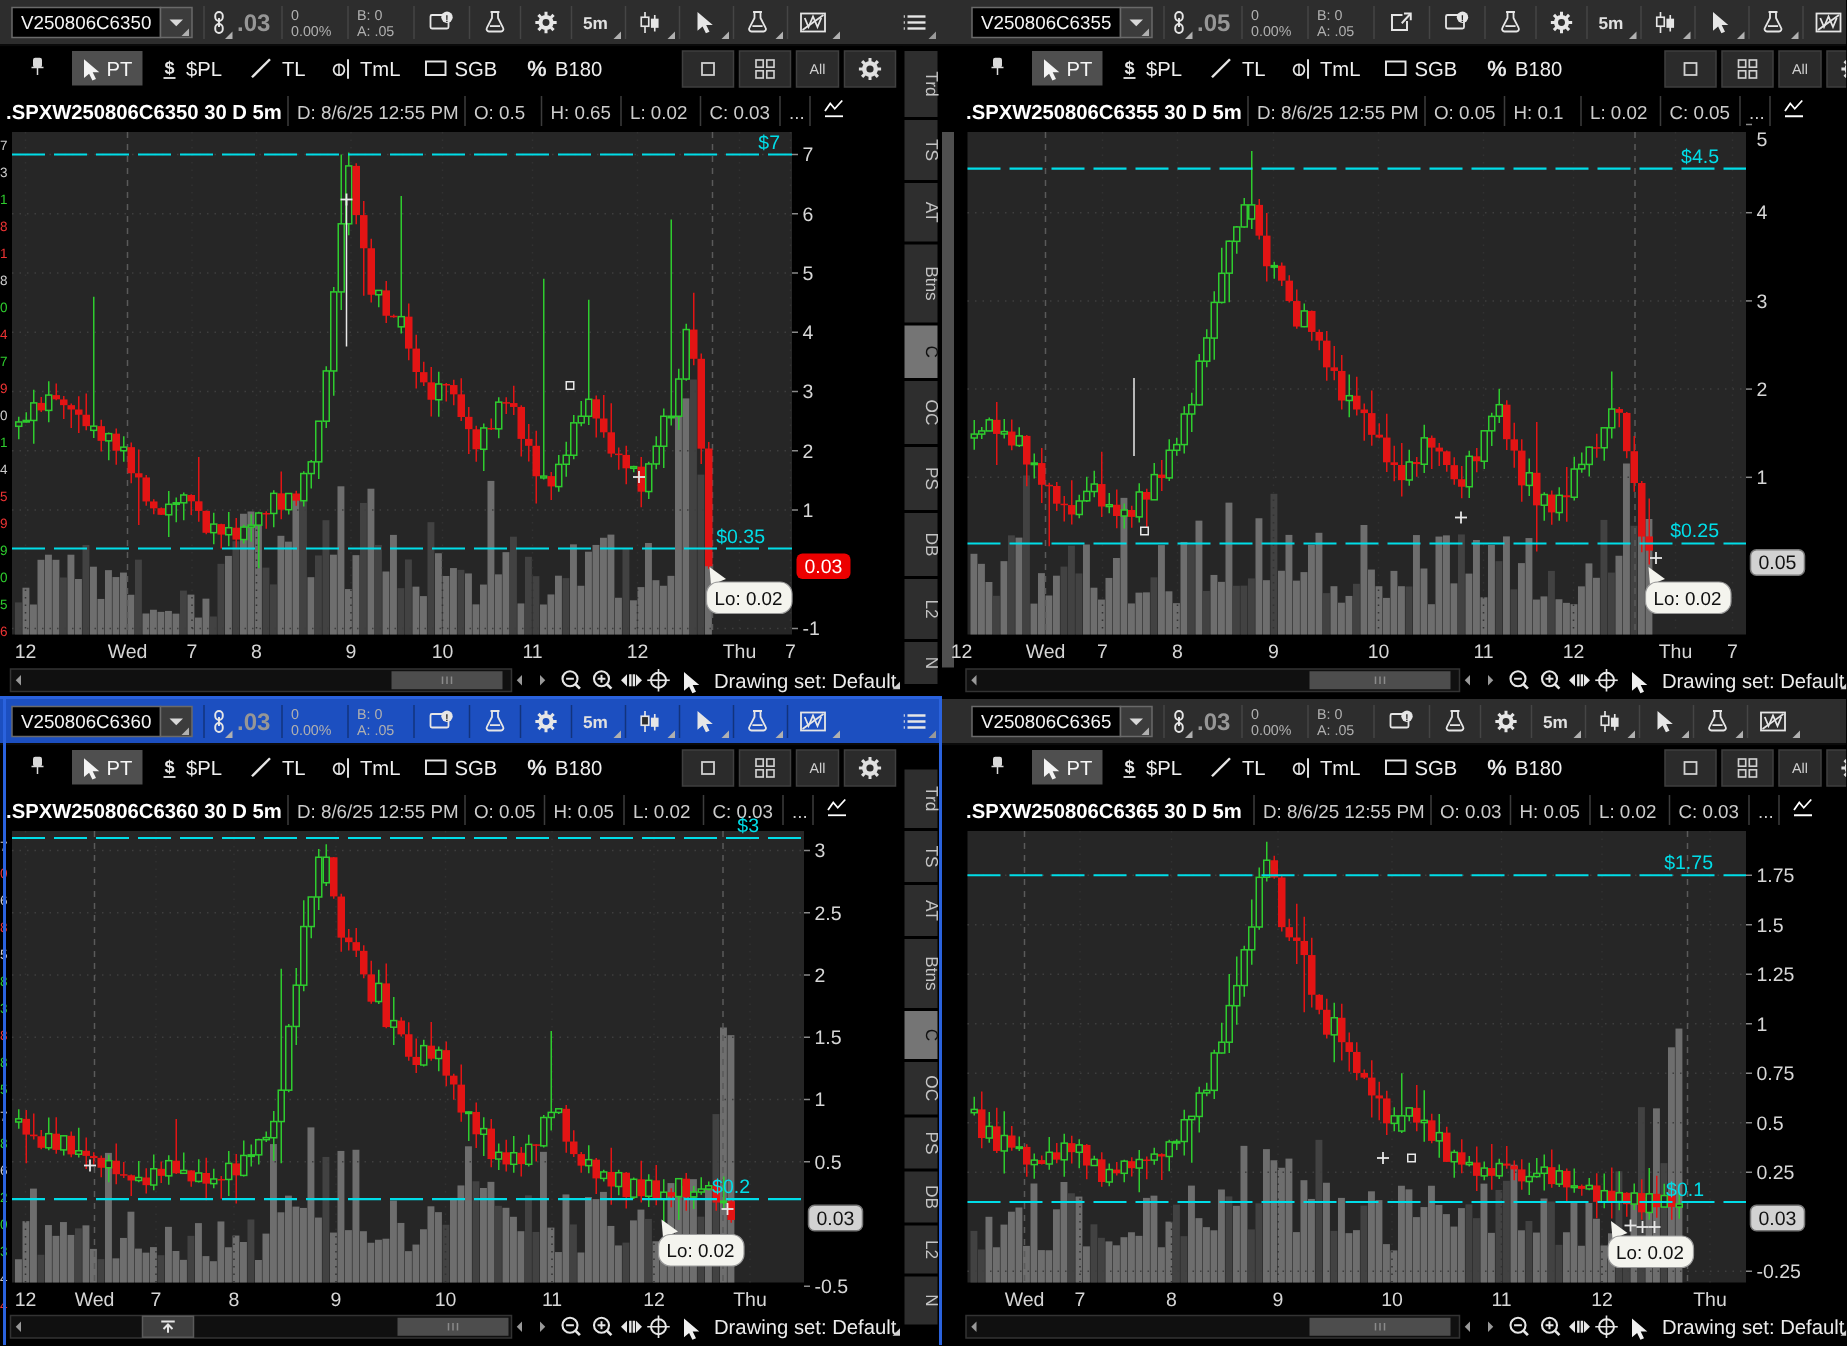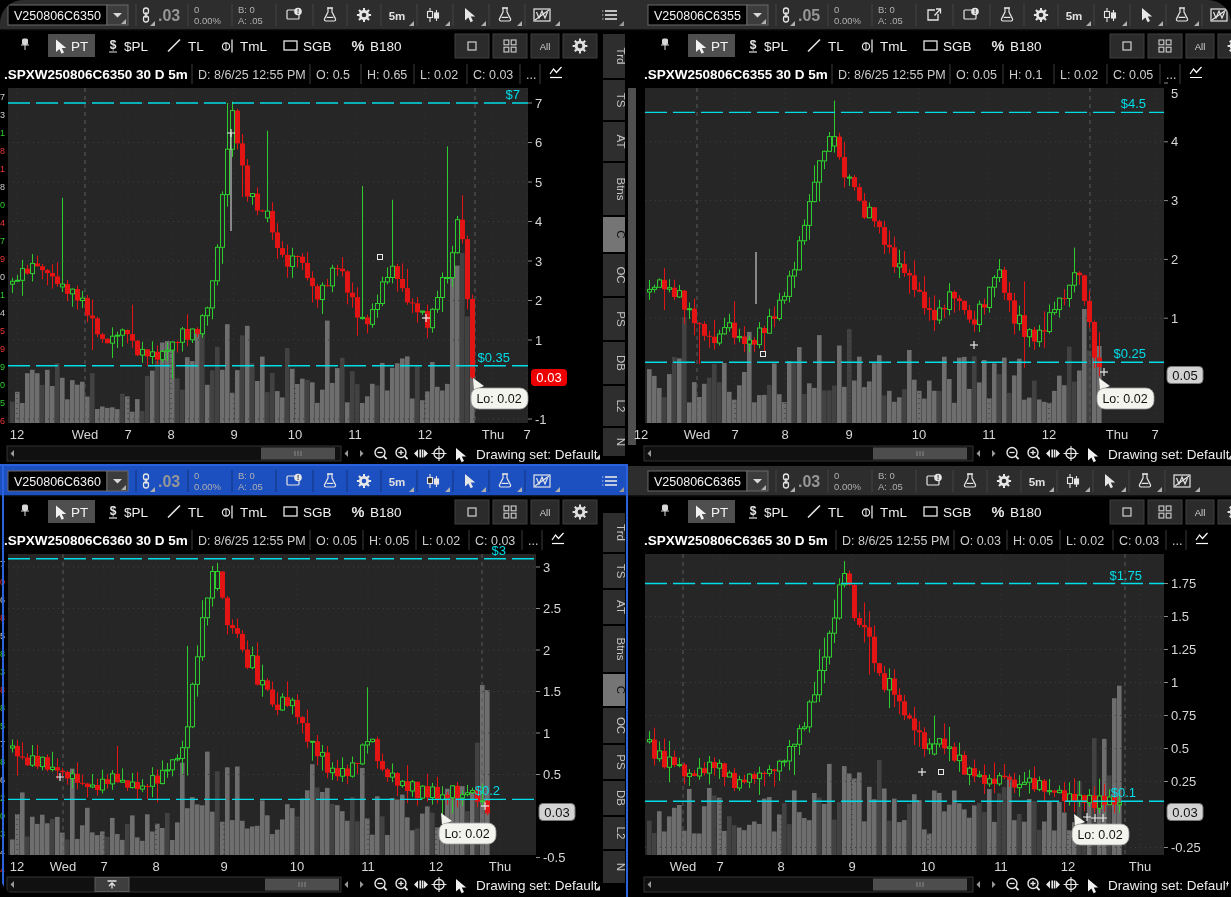--- a/index.html
+++ b/index.html
@@ -1,12 +1,12 @@
 <!DOCTYPE html>
-<html><head><meta charset="utf-8"><style>html,body{margin:0;padding:0;background:#000;}#stage{position:relative;width:1231px;height:897px;background:#000;overflow:hidden;font-family:"Liberation Sans",sans-serif;border-radius:23px;}</style></head><body>
+<html><head><meta charset="utf-8"><style>html,body{margin:0;padding:0;background:#000;}#stage{position:relative;width:1231px;height:897px;background:#000;overflow:hidden;font-family:"Liberation Sans",sans-serif;}</style></head><body>
 <div id="stage">
     <svg style="position:absolute;left:0px;top:0px" width="628" height="464" viewBox="0 0 628 464">
       <rect width="628" height="464" fill="#000"></rect>
       <rect x="0.0" y="0.0" width="628.0" height="30.0" fill="#2d2d2d"></rect>
       <line x1="0.0" y1="30.0" x2="628.0" y2="30.0" stroke="#0a0a0a" stroke-width="1.5"></line>
       <rect x="8.0" y="5.0" width="99.0" height="20.0" fill="#000" stroke="#6a6a6a" stroke-width="1"></rect>
       <text x="14.0" y="19.5" font-size="12.5" fill="#f5f5f5" text-anchor="start" font-weight="normal" font-family="Liberation Sans, sans-serif">V250806C6350</text>
       <rect x="107.0" y="5.0" width="21.0" height="20.0" fill="#3c3c3c" stroke="#6a6a6a" stroke-width="1"></rect>
       <polygon points="113,13 122,13 117.5,17.5" fill="#d8d8d8"></polygon>
       <polygon points="121,24 126,24 126,19" fill="#b0b0b0"></polygon>

